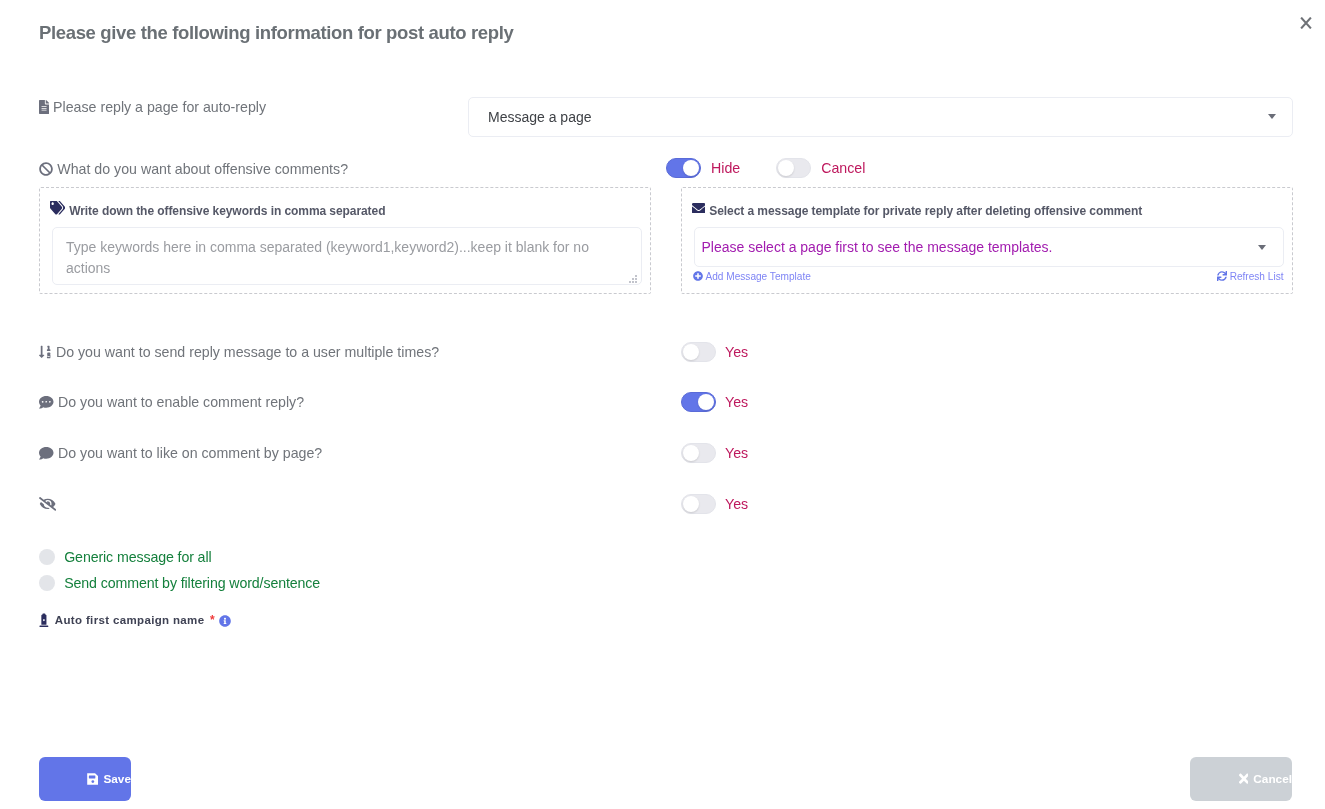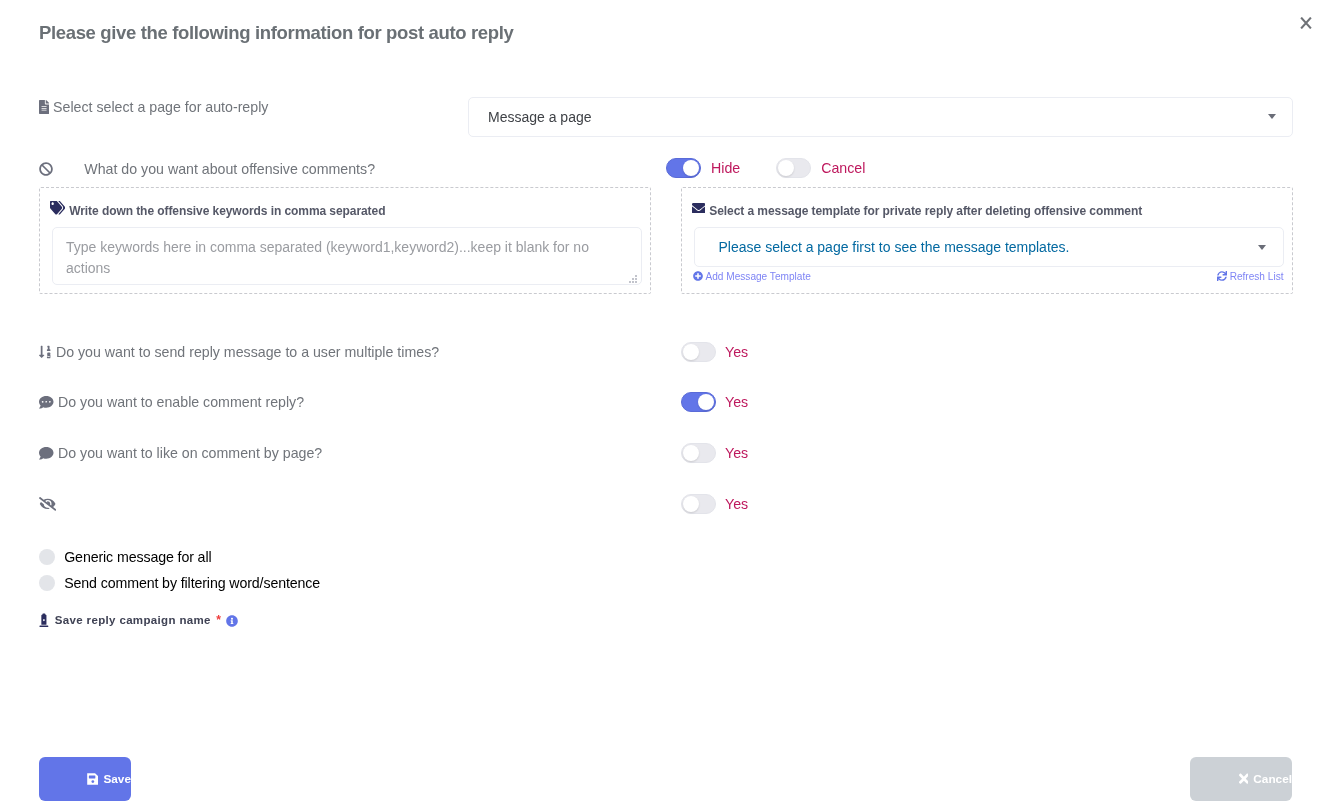--- a/index.html
+++ b/index.html
@@ -37,21 +37,21 @@
     position:absolute; left:467.5px; top:96.5px; width:825.5px; height:40px;
     border:1px solid #ebedf3; border-radius:5px; background:#fff;
     display:flex; align-items:center; cursor:pointer;
   }
   .select-box .val { margin-left:19.5px; font-size:14px; color:#3f4247; position:relative; top:0.6px; }
   .caret { position:absolute; right:16.5px; top:50%; margin-top:-2.5px;
            width:0;height:0;border-left:4px solid transparent;border-right:4px solid transparent;
            border-top:5px solid #6a6d78; }
 
   
-  .row-off { position:absolute; left:39px; top:161px; height:16px;gap:27px; }
+  .row-off { position:absolute; left:39px; top:161px; height:16px; }
   .tgl-group { position:absolute; left:666px; top:158px; display:flex; align-items:center; }
   .switch { width:35px; height:20px; border-radius:10px; position:relative; cursor:pointer; flex:0 0 auto; }
   .switch.on { background:#6275e8; border:1px solid #5a6bd8; }
   .switch.off { background:#e9e9ee; border:1px solid #e3e4ea; }
   .switch .knob { position:absolute; width:16px; height:16px; border-radius:50%; background:#fff; top:1px;
     box-shadow:0 1px 2px rgba(0,0,0,.13); }
   .switch.on .knob { left:16px; }
   .switch.off .knob { left:1px; }
   .tgl-label { font-size:14.2px; color:#be185d; margin-left:10px; margin-right:36px; }
 
@@ -69,34 +69,34 @@
     padding:9.5px 13.5px; font-size:14px; font-family:"Liberation Sans", sans-serif;
     color:#3f4254; outline:none; background:#fff; line-height:20.8px; resize:none; overflow:hidden;
   }
   .resizer { position:absolute; right:12px; bottom:12px; width:11px; height:11px; cursor:nwse-resize; }
   textarea.keywords::placeholder { color:#9a9ca1; }
   .tpl-select {
     position:absolute; left:11.5px; top:39px; width:590px; height:40px;
     border:1px solid #ebedf3; border-radius:5px; background:#fff;
     display:flex; align-items:center; cursor:pointer;
   }
-  .tpl-select .val { margin-left:24px; font-size:14px; color:#0369a1; }
+  .tpl-select .val { margin-left:7px; font-size:14px; color:#a21caf; }
   .link-row { position:absolute; left:10.5px; top:82.5px; width:591px; display:flex; justify-content:space-between; align-items:center; }
   .lnk { font-size:10.1px; color:#7f85f5; display:flex; align-items:center; cursor:pointer; }
   .lnk .ic { margin-right:3px; display:inline-flex; align-items:center; }
 
   
   .qrow { position:absolute; left:39px; height:20px; }
   .qswitch { position:absolute; left:681px; display:flex; align-items:center; }
   .qswitch .tgl-label { margin-left:9px; margin-right:0; }
 
   
   .radio-row { position:absolute; left:39px; display:flex; align-items:center; }
   .radio { width:16px; height:16px; border-radius:50%; background:#e3e5e9; flex:0 0 auto; cursor:pointer; }
-  .radio-lbl { font-size:14.2px; color:#000000; margin-left:9.2px; letter-spacing:-0.11px; }
+  .radio-lbl { font-size:14.2px; color:#15803d; margin-left:9.2px; letter-spacing:-0.11px; }
 
   
   .campaign-lbl { position:absolute; left:39px; top:612px; font-size:11.5px; font-weight:bold; color:#3f4254; letter-spacing:0.35px; height:16px;
      display:flex; align-items:center; }
   .campaign-lbl .ic { margin-right:6px; display:inline-flex; align-items:center; }
   .req { color:#ef3b3b; margin-left:5.5px; font-weight:bold; font-size:12px; }
   .info-ic { margin-left:4.5px; display:inline-flex; align-items:center; margin-top:1px; }
   .campaign-input {
     position:absolute; left:39px; top:639.5px; width:1254px; height:40px;
     border:1px solid #ebedf3; border-radius:5px; padding:0 16.5px; font-size:14px;
@@ -123,21 +123,21 @@
       <path d="M1.1 0.6 L10.9 11.4 M10.9 0.6 L1.1 11.4" stroke="#6f7277" stroke-width="2.1" stroke-linecap="butt" fill="none"></path>
     </svg>
   </div>
 
   <div class="lbl row-page">
     <span class="ic" style="margin-right:4px">
       <svg width="10.1" height="14" viewBox="0 0 384 512" preserveAspectRatio="none">
           <path fill="#6c6f7d" d="M224 136V0H24C10.7 0 0 10.7 0 24v464c0 13.3 10.7 24 24 24h336c13.3 0 24-10.7 24-24V160H248c-13.2 0-24-10.8-24-24zm64 236c0 6.6-5.4 12-12 12H108c-6.6 0-12-5.4-12-12v-8c0-6.6 5.4-12 12-12h168c6.6 0 12 5.4 12 12v8zm0-64c0 6.6-5.4 12-12 12H108c-6.6 0-12-5.4-12-12v-8c0-6.6 5.4-12 12-12h168c6.6 0 12 5.4 12 12v8zm0-72v8c0 6.6-5.4 12-12 12H108c-6.6 0-12-5.4-12-12v-8c0-6.6 5.4-12 12-12h168c6.6 0 12 5.4 12 12zm96-114.1v6.1H256V0h6.1c6.4 0 12.5 2.5 17 7l97.9 98c4.5 4.5 7 10.6 7 16.9z"></path>
         </svg>
     </span>
-    <span>Select select a page for auto-reply</span>
+    <span>Please reply a page for auto-reply</span>
   </div>
 
   <div class="select-box">
     <span class="val">Message a page</span>
     <span class="caret"></span>
   </div>
 
   <div class="lbl row-off">
     <span class="ic" style="margin-right:4.3px">
       <svg width="14" height="14" viewBox="0 0 512 512">
@@ -283,21 +283,21 @@
     <span class="radio-lbl">Send comment by filtering word/sentence</span>
   </div>
 
   <div class="campaign-lbl">
     <span class="ic">
       <svg width="9.8" height="14.5" viewBox="0 0 98 145">
           <path fill="#2b2d5e" d="M41 5 h16 a7 7 0 0 1 7 7 v5 h4.5 a6 6 0 0 1 6 6 v95 h-51 v-95 a6 6 0 0 1 6 -6 h4.5 v-5 a7 7 0 0 1 7 -7 z M49 62 a9 9 0 1 0 0.01 0 z"></path>
           <rect x="5" y="124" width="88" height="16" rx="5" fill="#2b2d5e"></rect>
         </svg>
     </span>
-    <span>Save reply campaign name</span>
+    <span>Auto first campaign name</span>
     <span class="req">*</span>
     <span class="info-ic">
       <svg width="12" height="12" viewBox="0 0 512 512">
           <path fill="#6275e8" d="M256 8C119.043 8 8 119.083 8 256c0 136.997 111.043 248 248 248s248-111.003 248-248C504 119.083 392.957 8 256 8zm0 110c23.196 0 42 18.804 42 42s-18.804 42-42 42-42-18.804-42-42 18.804-42 42-42zm56 254c0 6.627-5.373 12-12 12h-88c-6.627 0-12-5.373-12-12v-24c0-6.627 5.373-12 12-12h12v-64h-12c-6.627 0-12-5.373-12-12v-24c0-6.627 5.373-12 12-12h64c6.627 0 12 5.373 12 12v100h12c6.627 0 12 5.373 12 12v24z"></path>
         </svg>
     </span>
   </div>
 
   <div class="btn btn-save">
     <span class="ic">

